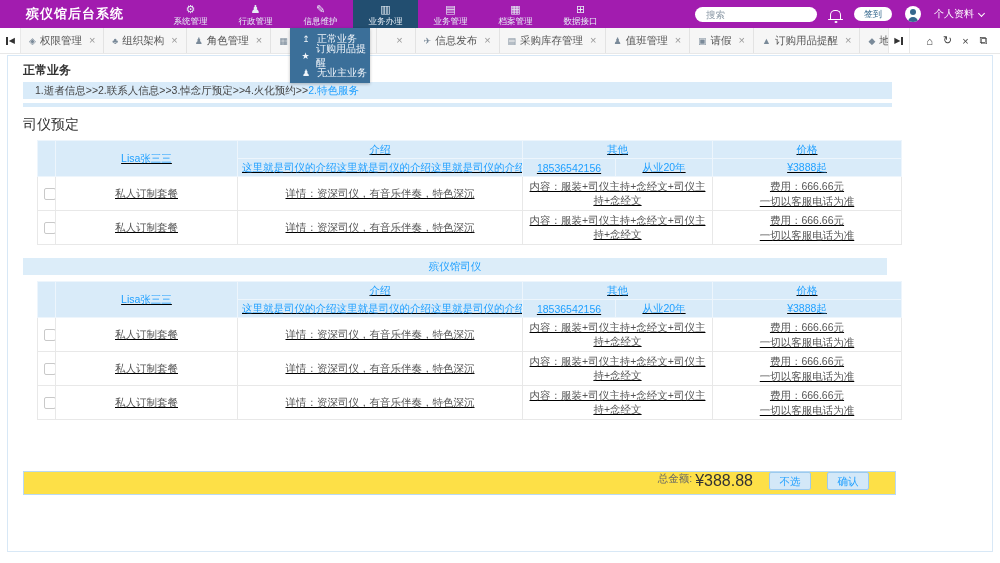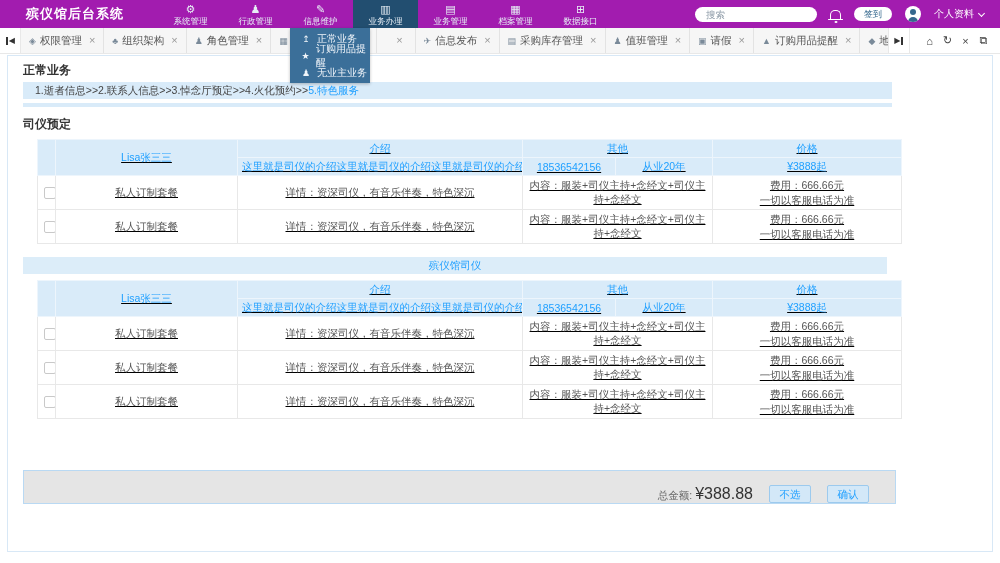--- a/index.html
+++ b/index.html
@@ -49,31 +49,31 @@
   .nd-item{height:17px;display:flex;align-items:center;gap:6px;padding-left:11px;color:#F0F5FA;font-size:10px;cursor:pointer;}
   .nd-icon{font-size:9px;width:10px;text-align:center;}
   
   .content-card{position:absolute;left:7px;top:55px;width:986px;height:497px;border:1px solid #D8E8F6;background:#fff;box-sizing:border-box;overflow:hidden;}
   .page-title{margin:6px 0 0 15px;font-size:12px;font-weight:bold;color:#333;}
   .steps-bar{margin:3px 0 0 15px;width:869px;height:17px;background:#D9EBF9;font-size:10.5px;color:#444;line-height:17px;padding-left:12px;box-sizing:border-box;white-space:nowrap;}
   .step{color:#444;}
   .step.active{color:#1E9FFF;}
   .step-sep{color:#444;}
   .steps-strip{margin:4px 0 0 15px;width:869px;height:4px;background:#D9EBF9;}
-  .section-label{margin:9px 0 0 15px;font-size:12px;font-weight:bold;color:#333;}
+  .section-label{margin:9px 0 0 15px;font-size:14px;font-weight:normal;color:#333;}
   
   .svc-banner{margin:2px 0 0 15px;width:864px;height:17px;background:#DCEDF9;color:#1E9FFF;font-size:10.5px;line-height:17px;text-align:center;box-sizing:border-box;}
   .svc-section:nth-of-type(2) .svc-banner{margin-top:13px;}
   table.svc{margin:6px 0 0 29px;width:864px;border-collapse:collapse;table-layout:fixed;font-size:10.5px;text-decoration:underline;}
   table.svc th{background:#D9EBF9;color:#1E9FFF;font-weight:normal;height:17px;padding:0 4px;border:1px solid #EDF5FC;overflow:hidden;white-space:nowrap;}
   table.svc td{border:1px solid #E8E8E8;color:#555;height:33px;text-align:center;padding:0 6px;overflow:hidden;}
   .fee-cell div{line-height:15px;}
   .checkbox{display:inline-block;width:10px;height:10px;border:1px solid #C9C9C9;border-radius:2px;background:#fff;cursor:pointer;vertical-align:middle;}
   
-  .summary-bar{margin:51px 0 0 15px;width:873px;height:34px;border:1px solid #B9D9F3;box-sizing:border-box;display:flex;align-items:flex-end;justify-content:flex-end;padding-right:26px;background:#e5e5e5;}
+  .summary-bar{margin:51px 0 0 15px;width:873px;height:24px;border:1px solid #B9D9F3;box-sizing:border-box;display:flex;align-items:flex-start;justify-content:flex-end;padding-right:26px;background:#fde047;}
   .total-label{font-size:10.5px;color:#666;}
   .total-value{font-size:16px;color:#333;margin-left:3px;}
   .sum-btn{width:42px;height:18px;background:#D3E8F8;border:1px solid #9CCAEE;color:#1E9FFF;font-size:10.5px;line-height:16px;text-align:center;border-radius:2px;margin-left:16px;cursor:pointer;box-sizing:border-box;}
 </style>
 </head>
 <body>
 
 <div class="app-header">
   <div class="brand">殡仪馆后台系统</div>
   <div class="main-menu" id="main-menu">
@@ -189,21 +189,21 @@
   <div class="tab-controls">
     <span class="tc-icon">⌂</span>
     <span class="tc-icon">↻</span>
     <span class="tc-icon">×</span>
     <span class="tc-icon">⧉</span>
   </div>
 </div>
 
 <div class="content-card">
   <div class="page-title">正常业务</div>
-  <div class="steps-bar" id="steps-bar"><span class="step">1.逝者信息</span><span class="step-sep">&gt;&gt;</span><span class="step">2.联系人信息</span><span class="step-sep">&gt;&gt;</span><span class="step">3.悼念厅预定</span><span class="step-sep">&gt;&gt;</span><span class="step">4.火化预约</span><span class="step-sep">&gt;&gt;</span><span class="step active">5.特色服务</span></div>
+  <div class="steps-bar" id="steps-bar"><span class="step">1.逝者信息</span><span class="step-sep">&gt;&gt;</span><span class="step">2.联系人信息</span><span class="step-sep">&gt;&gt;</span><span class="step">3.悼念厅预定</span><span class="step-sep">&gt;&gt;</span><span class="step">4.火化预约</span><span class="step-sep">&gt;&gt;</span><span class="step active">2.特色服务</span></div>
   <div class="steps-strip"></div>
   <div class="section-label">司仪预定</div>
   <div id="tables-wrap">
       <div class="svc-section">
     <table class="svc">
       <colgroup>
         <col style="width:18px">
             <col style="width:182px">
             <col style="width:285px">
         <col style="width:93px">

